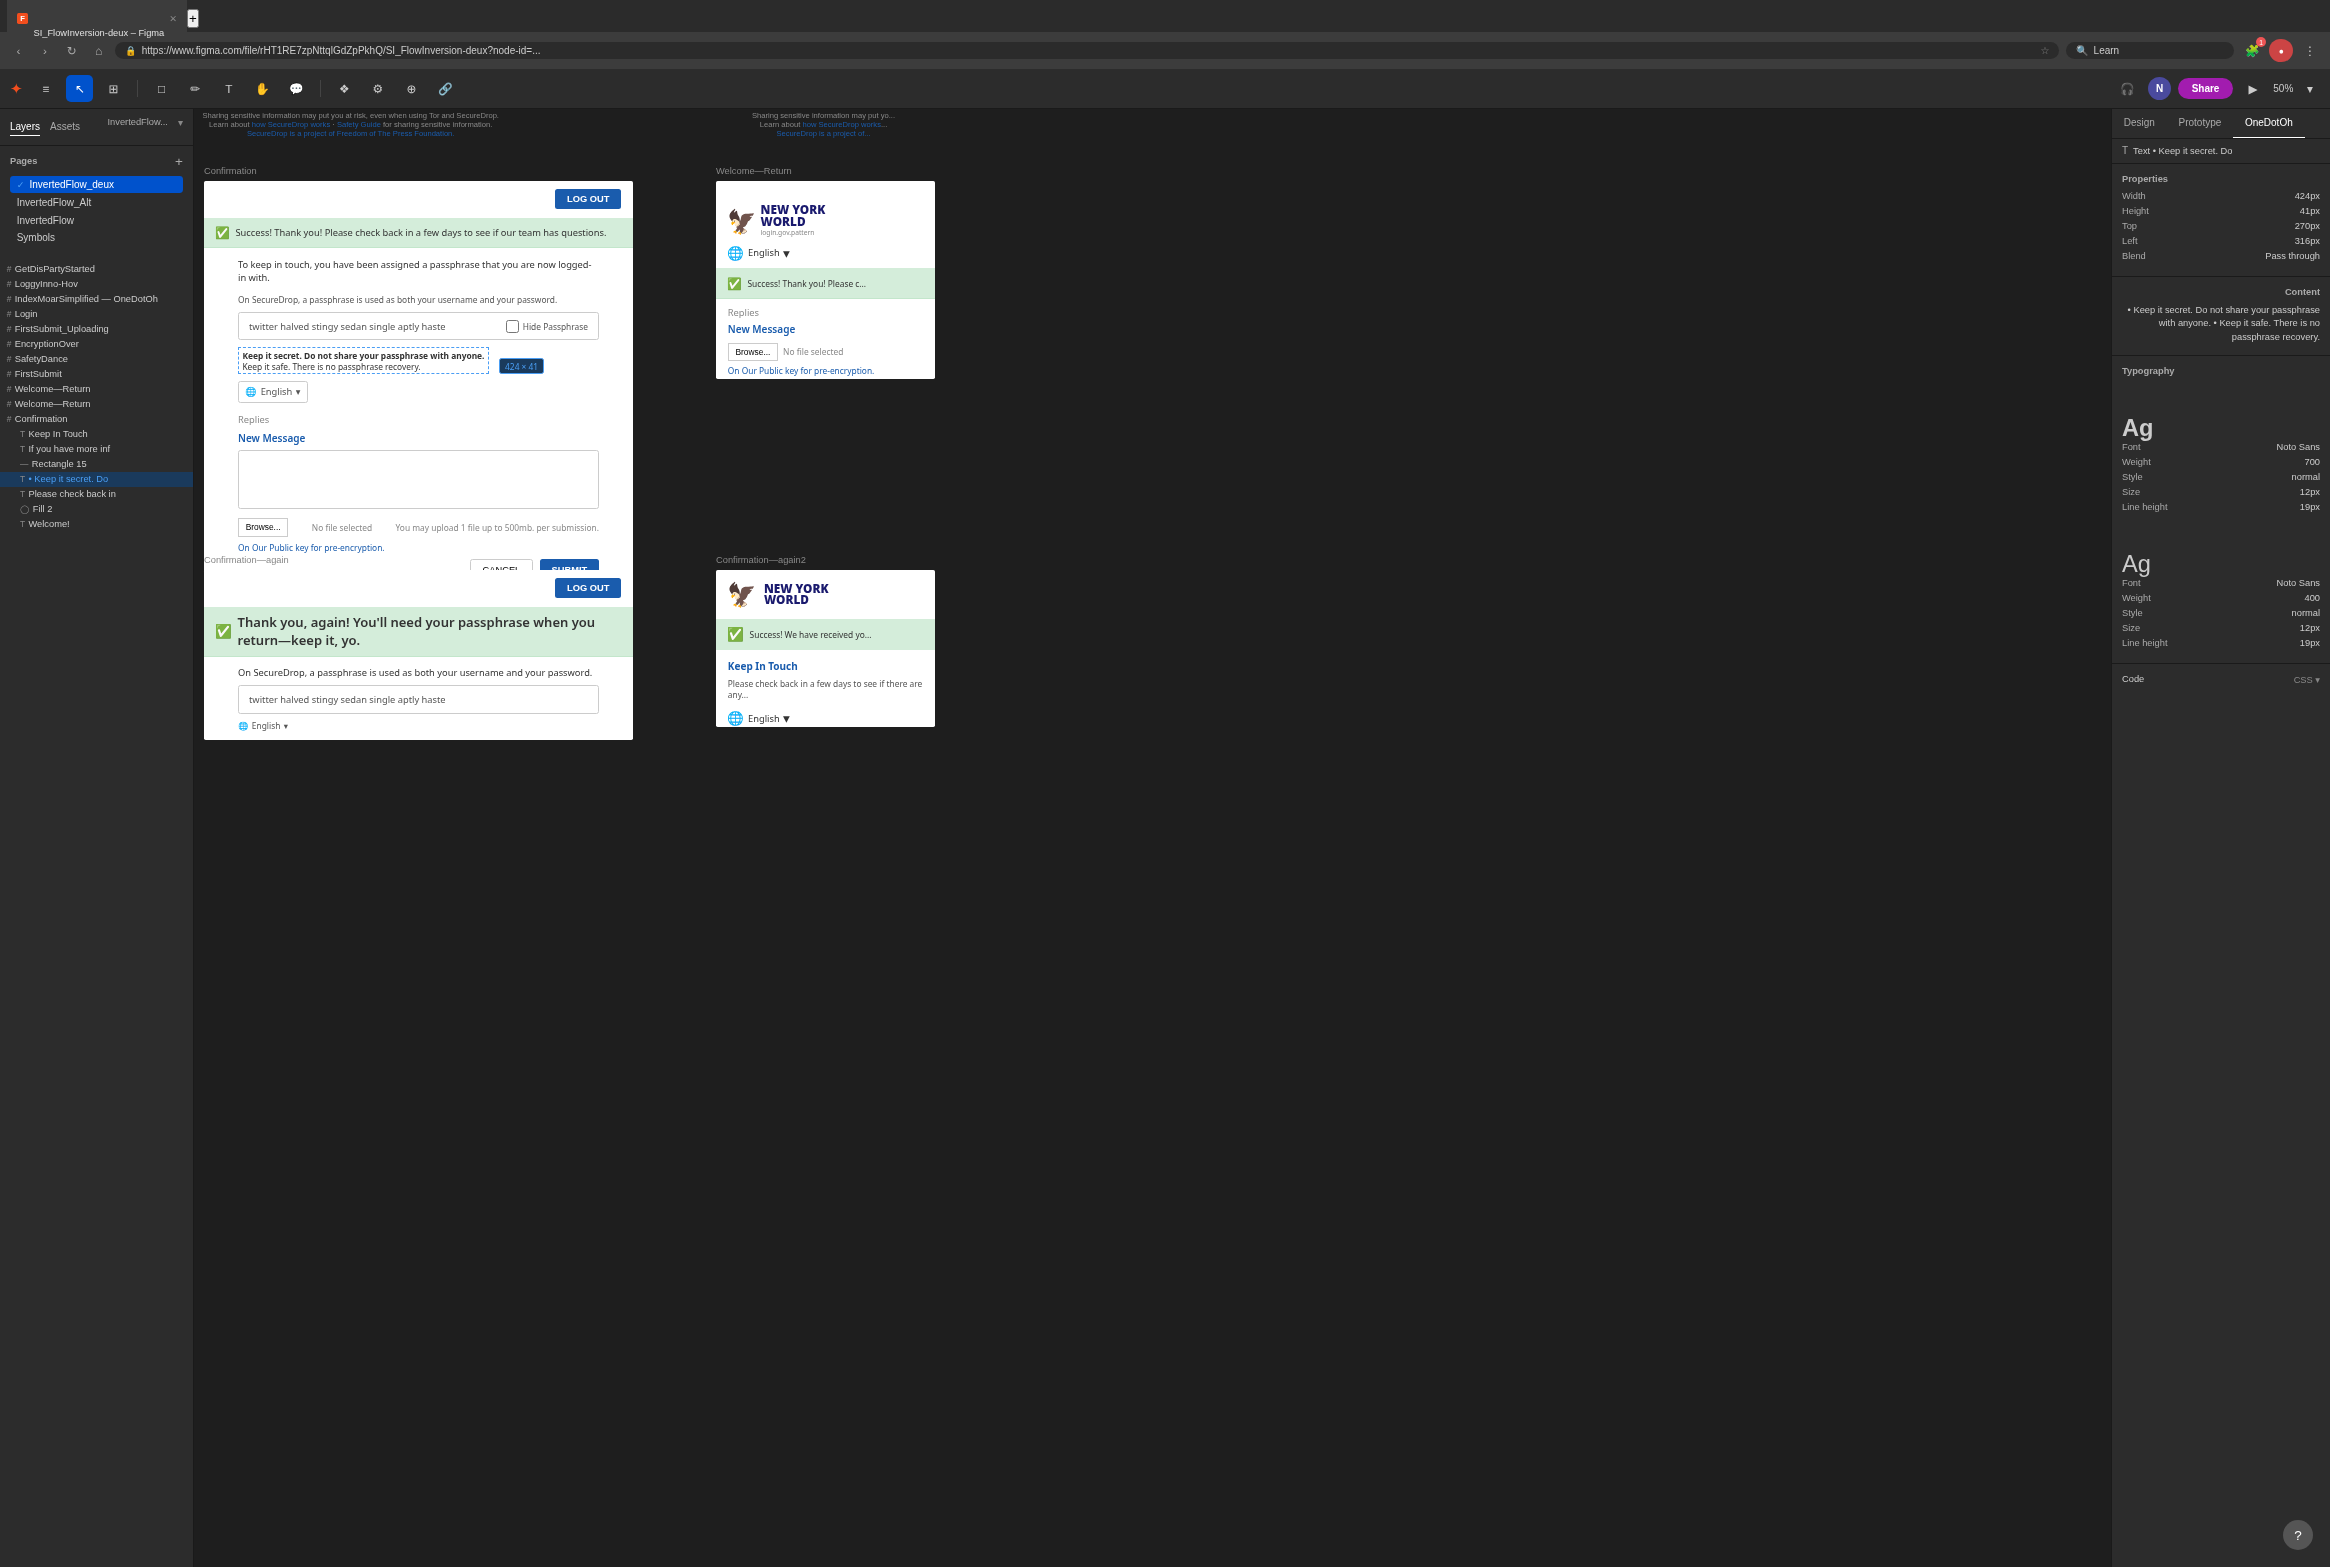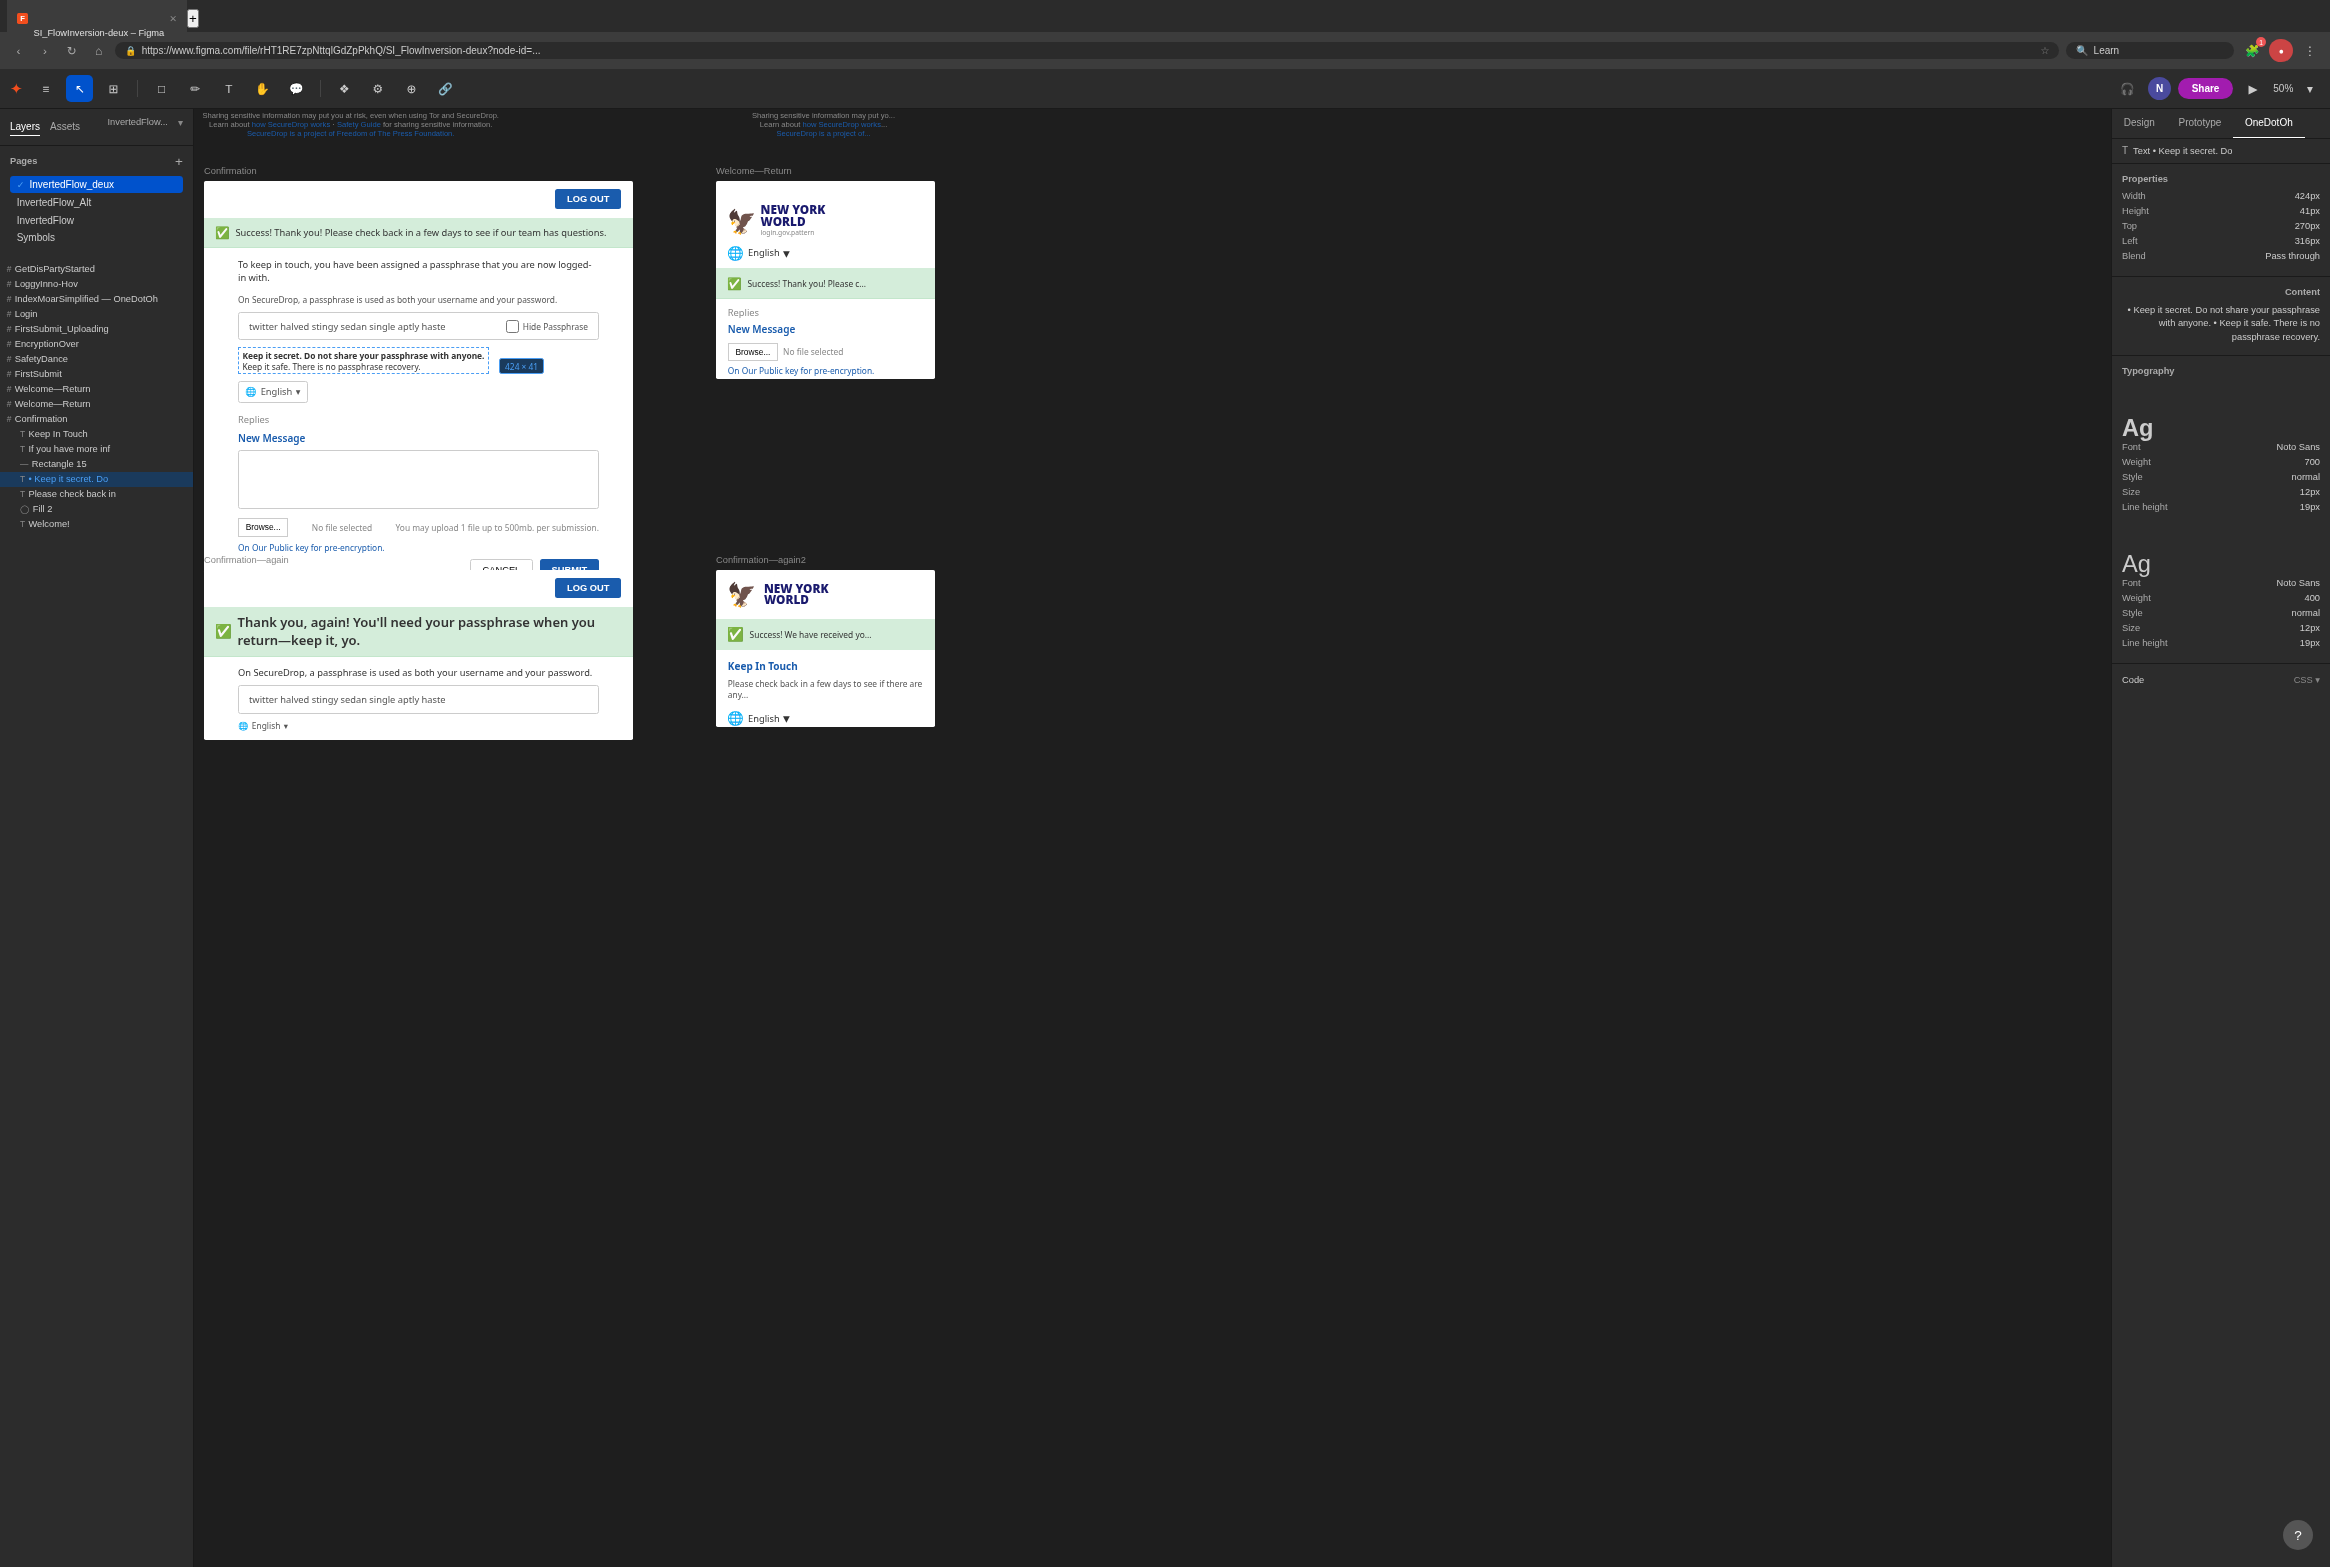--- a/index.html
+++ b/index.html
@@ -97,21 +97,21 @@
     .prop-label { font-size: 9.3px; color: #aaa; }
     .prop-value { font-size: 9.3px; color: #ccc; }
     .text-preview { display: flex; align-items: center; gap: 5px; padding: 6.7px 10px; border-bottom: 0.8px solid #1a1a1a; }
     .text-preview-icon { color: #aaa; font-size: 10px; }
     .text-preview-content { font-size: 9.3px; color: #ccc; }
     .content-section { padding: 10px; border-bottom: 0.8px solid #1a1a1a; text-align: right; }
     .content-text { font-size: 9.3px; color: #ccc; line-height: 1.5; }
     .typo-section { padding: 10px; border-bottom: 0.8px solid #1a1a1a; }
     .ag-preview { font-size: 23.6px; color: #ccc; font-weight: 700; margin-top: 39px; }
     .code-section { padding: 10px; }
-    .code-header { display: flex; justify-content: space-between; align-items: center; margin-bottom: 6.7px; }
+    .code-header { display: flex; justify-content: space-between; margin-bottom: 6.7px; }
     .css-label { font-size: 9.3px; color: #ccc; }
     .css-toggle { color: #888; font-size: 9.3px; }
 
     
     .size-badge { background: #1a3a5c; color: #4a9ef4; border: 0.8px solid #4a9ef4; font-size: 8.4px; padding: 1.7px 5px; border-radius: 2.5px; position: absolute; }
 
     
     ::-webkit-scrollbar { width: 3.4px; }
     ::-webkit-scrollbar-track { background: #2c2c2c; }
     ::-webkit-scrollbar-thumb { background: #555; border-radius: 1.7px; }

